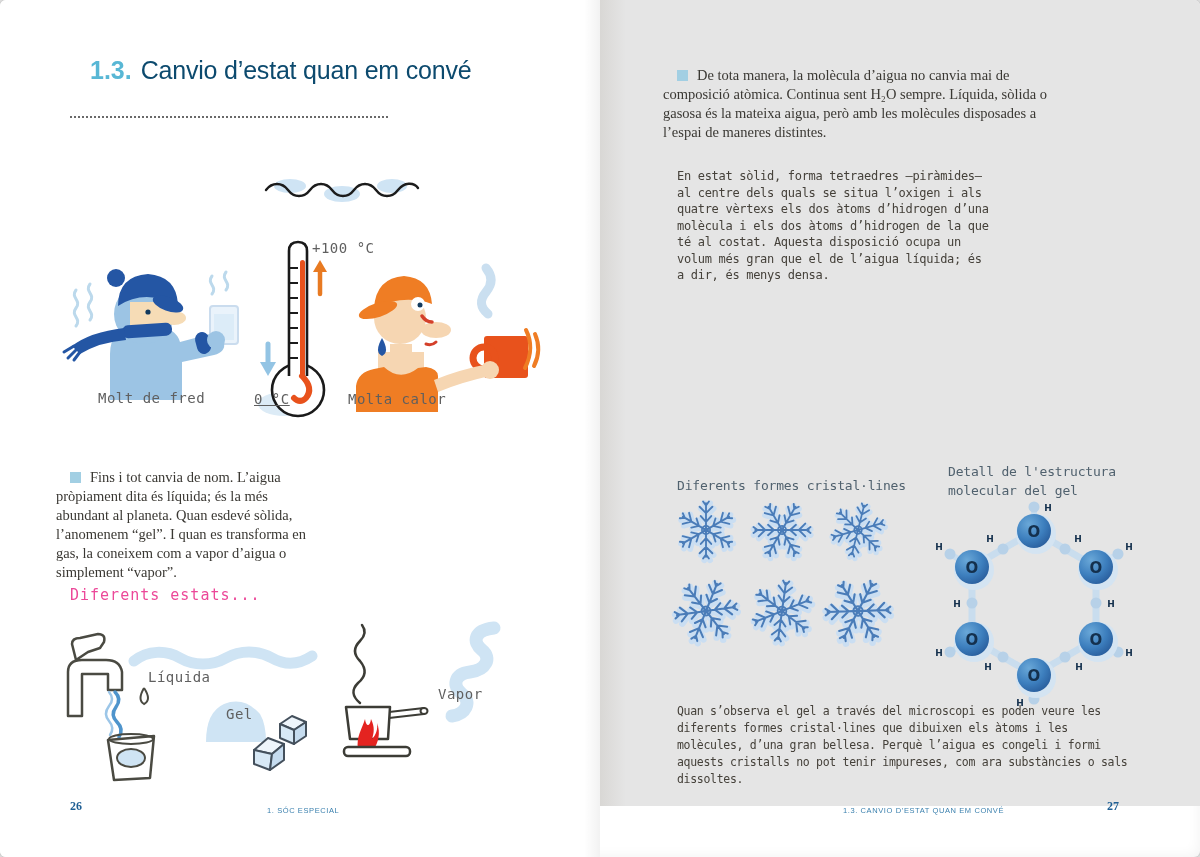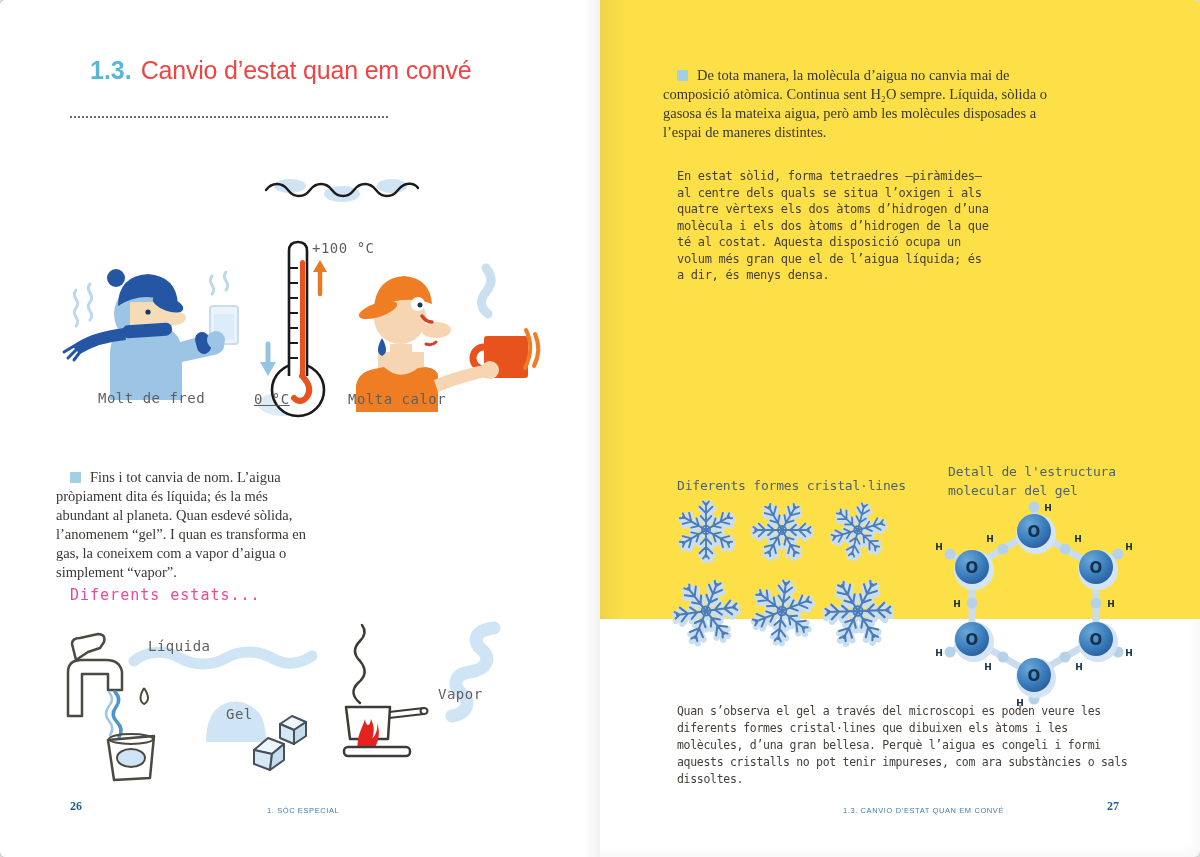--- a/index.html
+++ b/index.html
@@ -1,29 +1,29 @@
 <!DOCTYPE html>
 <html><head>
 <meta charset="utf-8">
 <style>
   html,body{margin:0;padding:0;background:#dcdcdc;}
   .spread{position:relative;width:1200px;height:857px;background:#ffffff;overflow:hidden;
           border-radius:6px;box-shadow:0 0 0 1px #d0d0d0, inset 0 0 14px rgba(0,0,0,0.06);
           font-family:"Liberation Serif", serif;}
   .page-left{position:absolute;left:0;top:0;width:600px;height:857px;background:#ffffff;}
-  .page-right{position:absolute;left:600px;top:0;width:600px;height:619px;background:#fde047;}
+  .page-right{position:absolute;left:600px;top:0;width:600px;height:806px;background:#e5e5e5;}
   .page-right::before{content:'';position:absolute;left:0;top:0;width:26px;height:100%;
           background:linear-gradient(90deg, rgba(110,95,70,0.10), rgba(110,95,70,0));}
   .page-left::after{content:'';position:absolute;right:0;top:0;width:16px;height:100%;
           background:linear-gradient(270deg, rgba(0,0,0,0.05), rgba(0,0,0,0));}
   .abs{position:absolute;}
   
   .title{left:70px;top:56px;font-family:"Liberation Sans", sans-serif;font-size:25px;white-space:nowrap;}
   .title .num{color:#58b7d5;font-weight:700;margin-right:9px;margin-left:20px;}
-  .title .txt{color:#ef4444;font-weight:400;letter-spacing:-0.2px;}
+  .title .txt{color:#0c4a6e;font-weight:400;letter-spacing:-0.2px;}
   .dotted{left:70px;top:116px;width:318px;height:0;border-bottom:2px dotted #4f4f4f;opacity:.85;}
   
   .para{font-size:14.5px;line-height:19px;color:#3a3833;}
   .bullet{display:inline-block;width:11px;height:11px;background:#a2cfe3;margin:0 9px 0 14px;
           vertical-align:-1px;}
   
   .hand{font-family:"DejaVu Sans Mono", monospace;color:#5f5f5f;}
   .hand-label{font-size:14px;letter-spacing:.5px;white-space:nowrap;}
   .hand-para{color:#45413a;font-size:12px;line-height:16.5px;letter-spacing:-0.3px;}
   .hand-heading{font-size:15px;color:#ec4899;letter-spacing:1px;}
@@ -156,21 +156,21 @@
       <path d="M57,70 q7,7 1,15 q-6,8 1,15 q7,7 2,15" stroke="#4e94cc" stroke-width="3.5" fill="none" stroke-linecap="round"></path>
       <path d="M51,70 q6,7 0,14 q-6,8 0,15 q6,7 1,14" stroke="#9cc6e8" stroke-width="2.5" fill="none" stroke-linecap="round"></path>
       <path d="M86,66 q-7,12 0,16 q8,-4 0,-16" fill="#ffffff" stroke="#4a4a42" stroke-width="2"></path>
       <path d="M50,118 L96,114 L92,156 L56,158 Z" fill="#ffffff" stroke="#4a4a42" stroke-width="2.5" stroke-linejoin="round"></path>
       <ellipse cx="73" cy="117" rx="22" ry="5" fill="none" stroke="#4a4a42" stroke-width="2"></ellipse>
       <ellipse cx="73" cy="136" rx="14" ry="9" fill="#cfe4f4" stroke="#4a4a42" stroke-width="2"></ellipse>
     </svg>
     <svg class="abs" style="left:128px;top:642px;" width="190" height="34" viewBox="0 0 190 34">
       <path d="M6,19 C20,8 38,8 52,16 C66,24 84,24 98,16 C112,8 130,8 144,16 C158,24 172,22 184,14" stroke="#cfe4f4" stroke-width="11" fill="none" stroke-linecap="round"></path>
     </svg>
-    <div class="abs hand hand-label" style="left:148px;top:638px;">Líquida</div>
+    <div class="abs hand hand-label" style="left:148px;top:669px;">Líquida</div>
 
     <svg class="abs" style="left:204px;top:696px;" width="64" height="48" viewBox="0 0 64 48">
       <path d="M2,46 Q2,16 20,8 Q40,0 56,18 Q62,28 62,46 Z" fill="#cfe4f4"></path>
     </svg>
     <div class="abs hand hand-label" style="left:226px;top:706px;">Gel</div>
     <svg class="abs" style="left:250px;top:712px;" width="62" height="60" viewBox="0 0 62 60">
       <g stroke="#44505c" stroke-width="2" stroke-linejoin="round">
         <path d="M30,12 L42,4 L56,10 L44,18 Z" fill="#eef5fb"></path>
         <path d="M30,12 L44,18 L44,32 L30,26 Z" fill="#d7e8f5"></path>
         <path d="M44,18 L56,10 L56,24 L44,32 Z" fill="#c6dcef"></path>

